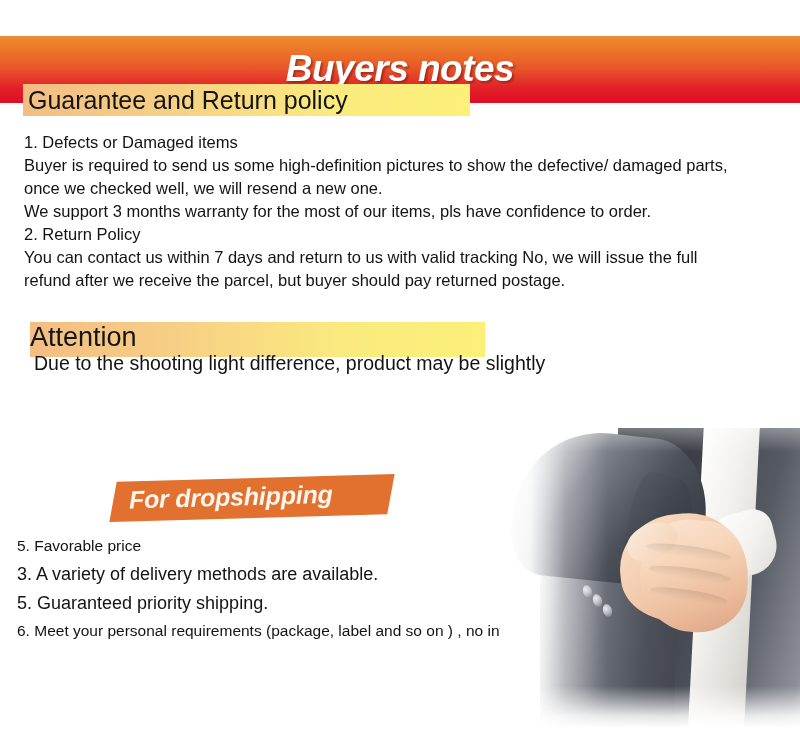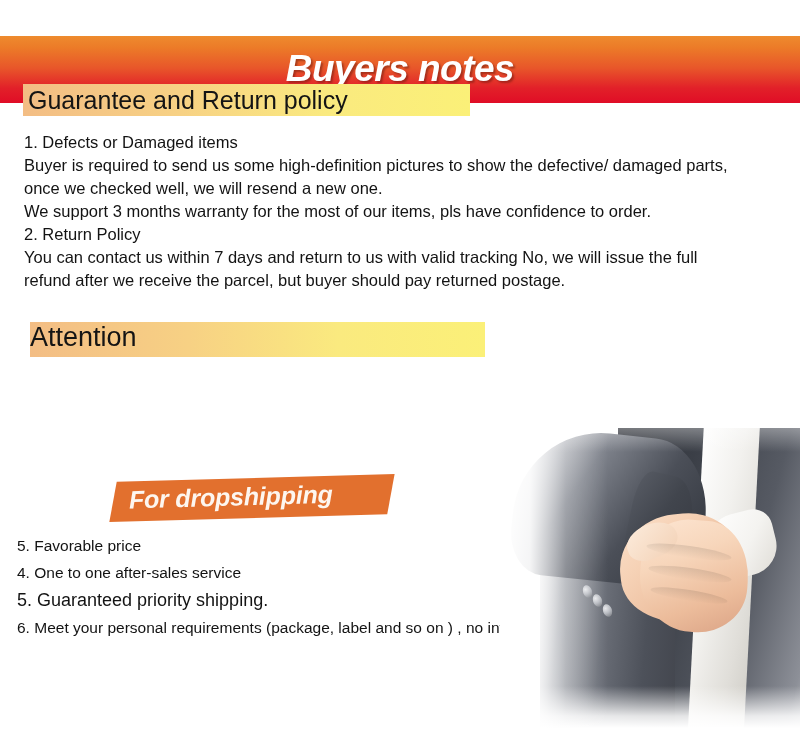--- a/index.html
+++ b/index.html
@@ -330,30 +330,31 @@
   <p>You can contact us within 7 days and return to us with valid tracking No, we will issue the full</p>
   <p>refund after we receive the parcel, but buyer should pay returned postage.</p>
 </div>
 
 <div class="hl-heading" id="heading-attention">
   <div class="hl-bar"></div>
   <span class="hl-text">Attention</span>
 </div>
 
 <div class="attention-body">
+  <p>Due to the shooting light difference, product may be slightly</p>
 </div>
 
 <div class="drop-banner">
   <div class="drop-banner-shape"></div>
   <div class="drop-banner-text">For dropshipping</div>
 </div>
 
 <div class="drop-list">
   <p class="item sm">5. Favorable price</p>
-  <p class="item sm">4. One to one after-sales service</p>
+  <p class="item lg">3. A variety of delivery methods are available.</p>
   <p class="item lg">5. Guaranteed priority shipping.</p>
   <p class="item sm">6. Meet your  personal requirements (package, label and so on ) , no invoice</p>
 </div>
 
 <div class="photo">
   <div class="photo-inner">
     <div class="suit-right"></div>
     <div class="shirt-right"></div>
     <div class="suit-left"></div>
     <div class="sleeve-left"></div>

